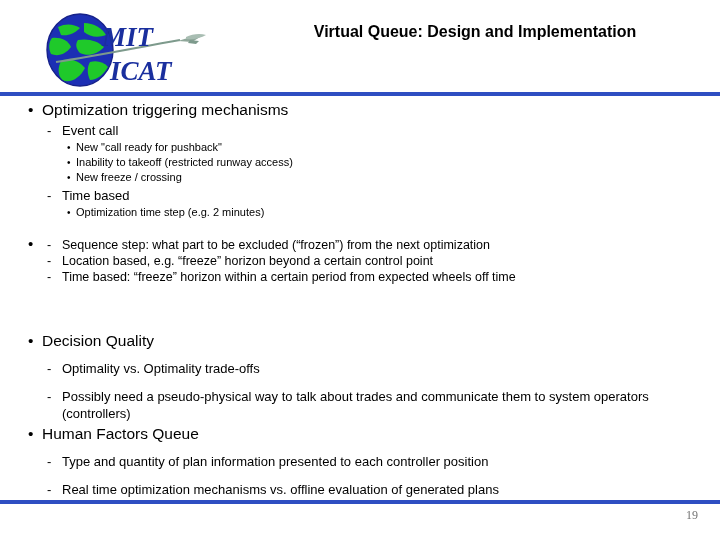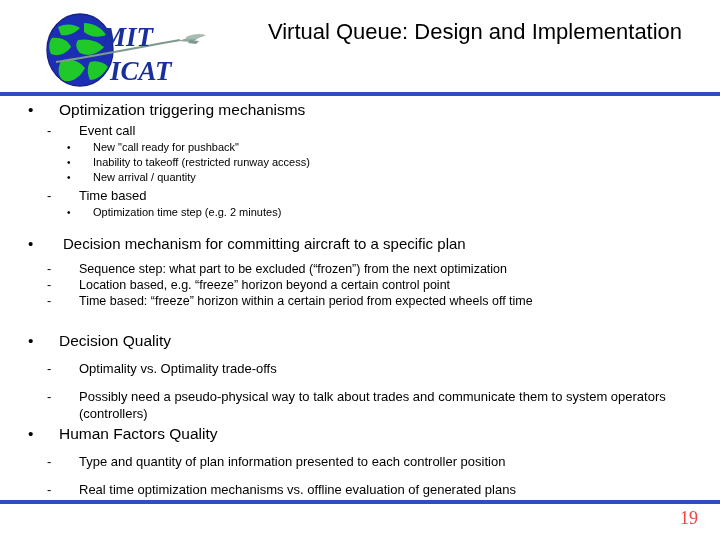--- a/index.html
+++ b/index.html
@@ -33,24 +33,25 @@
     left: 40px; top: 10px;
     width: 180px; height: 80px;
   }
   .logo svg { display: block; }
 
   .slide-title {
     position: absolute;
     left: 240px; top: 17px;
     width: 470px;
     text-align: center;
-    font-size: 22px;
+    font-size: 16px;
     line-height: 30px;
     color: #000000;
     letter-spacing: 0px;
+    font-weight: bold;
   }
 
   
   .rule {
     position: absolute;
     left: 0;
     width: 720px;
     height: 4px;
     background: #2e4ec2;
   }
@@ -98,30 +99,30 @@
     line-height: 15px;
     padding-left: 9px;
     margin-left: 67px;
   }
   .l3 > .mk {
     position: absolute;
     left: 0; top: 0;
     font-size: 10px;
   }
 
-  .txt { display: block; margin-left: 17px; }
+  .txt { display: block; }
 
   
   .page-num {
     position: absolute;
     right: 22px;
     top: 508px;
-    font-size: 18px;
+    font-size: 12px;
     font-family: "Liberation Serif", serif;
-    color: #ef4444;
+    color: #737373;
   }
 </style>
 </head>
 <body>
 
 <div class="slide">
 
   <div class="header">
 
     <div class="logo">
@@ -171,37 +172,36 @@
       <div class="l3" style="margin-top:1px;">
         <span class="mk">•</span>
         <span class="txt">New "call ready for pushback"</span>
       </div>
       <div class="l3">
         <span class="mk">•</span>
         <span class="txt">Inability to takeoff (restricted runway access)</span>
       </div>
       <div class="l3">
         <span class="mk">•</span>
-        <span class="txt">New arrival / quantity</span>
+        <span class="txt">New freeze / crossing</span>
       </div>
 
       <div class="l2" style="margin-top:2px;">
         <span class="mk">-</span>
         <span class="txt">Time based</span>
       </div>
       <div class="l3" style="margin-top:1px;">
         <span class="mk">•</span>
         <span class="txt">Optimization time step (e.g. 2 minutes)</span>
       </div>
     </div>
 
     <div class="blk" style="left:0; top:136px; width:700px;">
       <div class="l1 wide" style="font-size:15px; line-height:24px;">
         <span class="mk">•</span>
-        <span class="txt">Decision mechanism for committing aircraft to a specific plan</span>
       </div>
 
       <div class="l2" style="margin-top:5px; font-size:12.5px; line-height:16px;">
         <span class="mk">-</span>
         <span class="txt">Sequence step: what part to be excluded (“frozen”) from the next optimization</span>
       </div>
       <div class="l2" style="font-size:12.5px; line-height:16px;">
         <span class="mk">-</span>
         <span class="txt">Location based, e.g. “freeze” horizon beyond a certain control point</span>
       </div>
@@ -224,21 +224,21 @@
 
       <div class="l2" style="margin-top:11px; width:612px;">
         <span class="mk">-</span>
         <span class="txt">Possibly need a pseudo-physical way to talk about trades and communicate them to system operators (controllers)</span>
       </div>
     </div>
 
     <div class="blk" style="left:0; top:328px; width:700px;">
       <div class="l1">
         <span class="mk">•</span>
-        <span class="txt">Human Factors Quality</span>
+        <span class="txt">Human Factors Queue</span>
       </div>
 
       <div class="l2" style="margin-top:9px;">
         <span class="mk">-</span>
         <span class="txt">Type and quantity of plan information presented to each controller position</span>
       </div>
 
       <div class="l2" style="margin-top:11px;">
         <span class="mk">-</span>
         <span class="txt">Real time optimization mechanisms vs. offline evaluation of generated plans</span>

